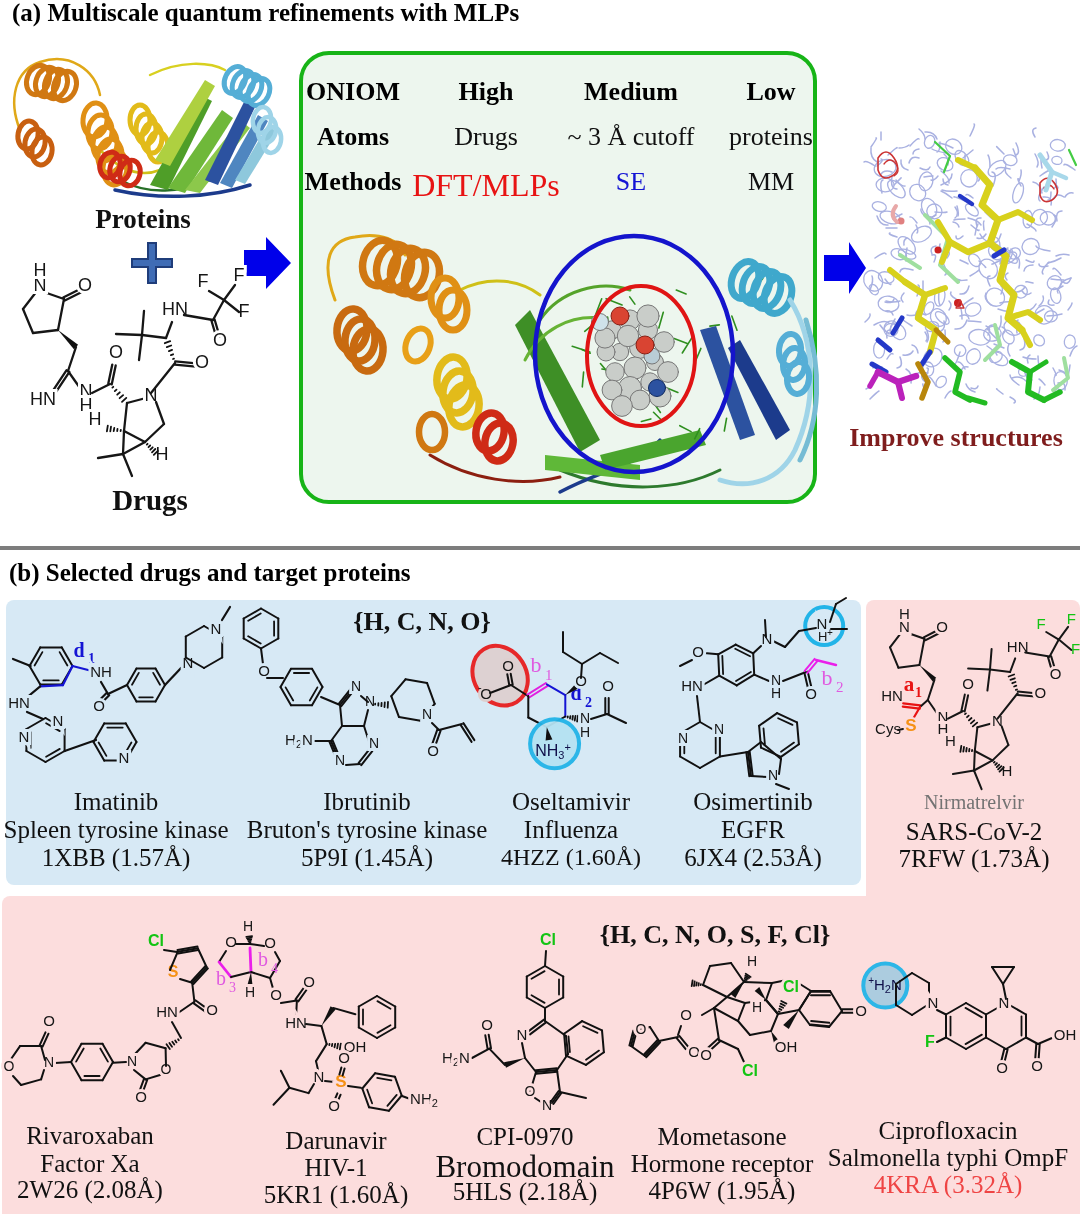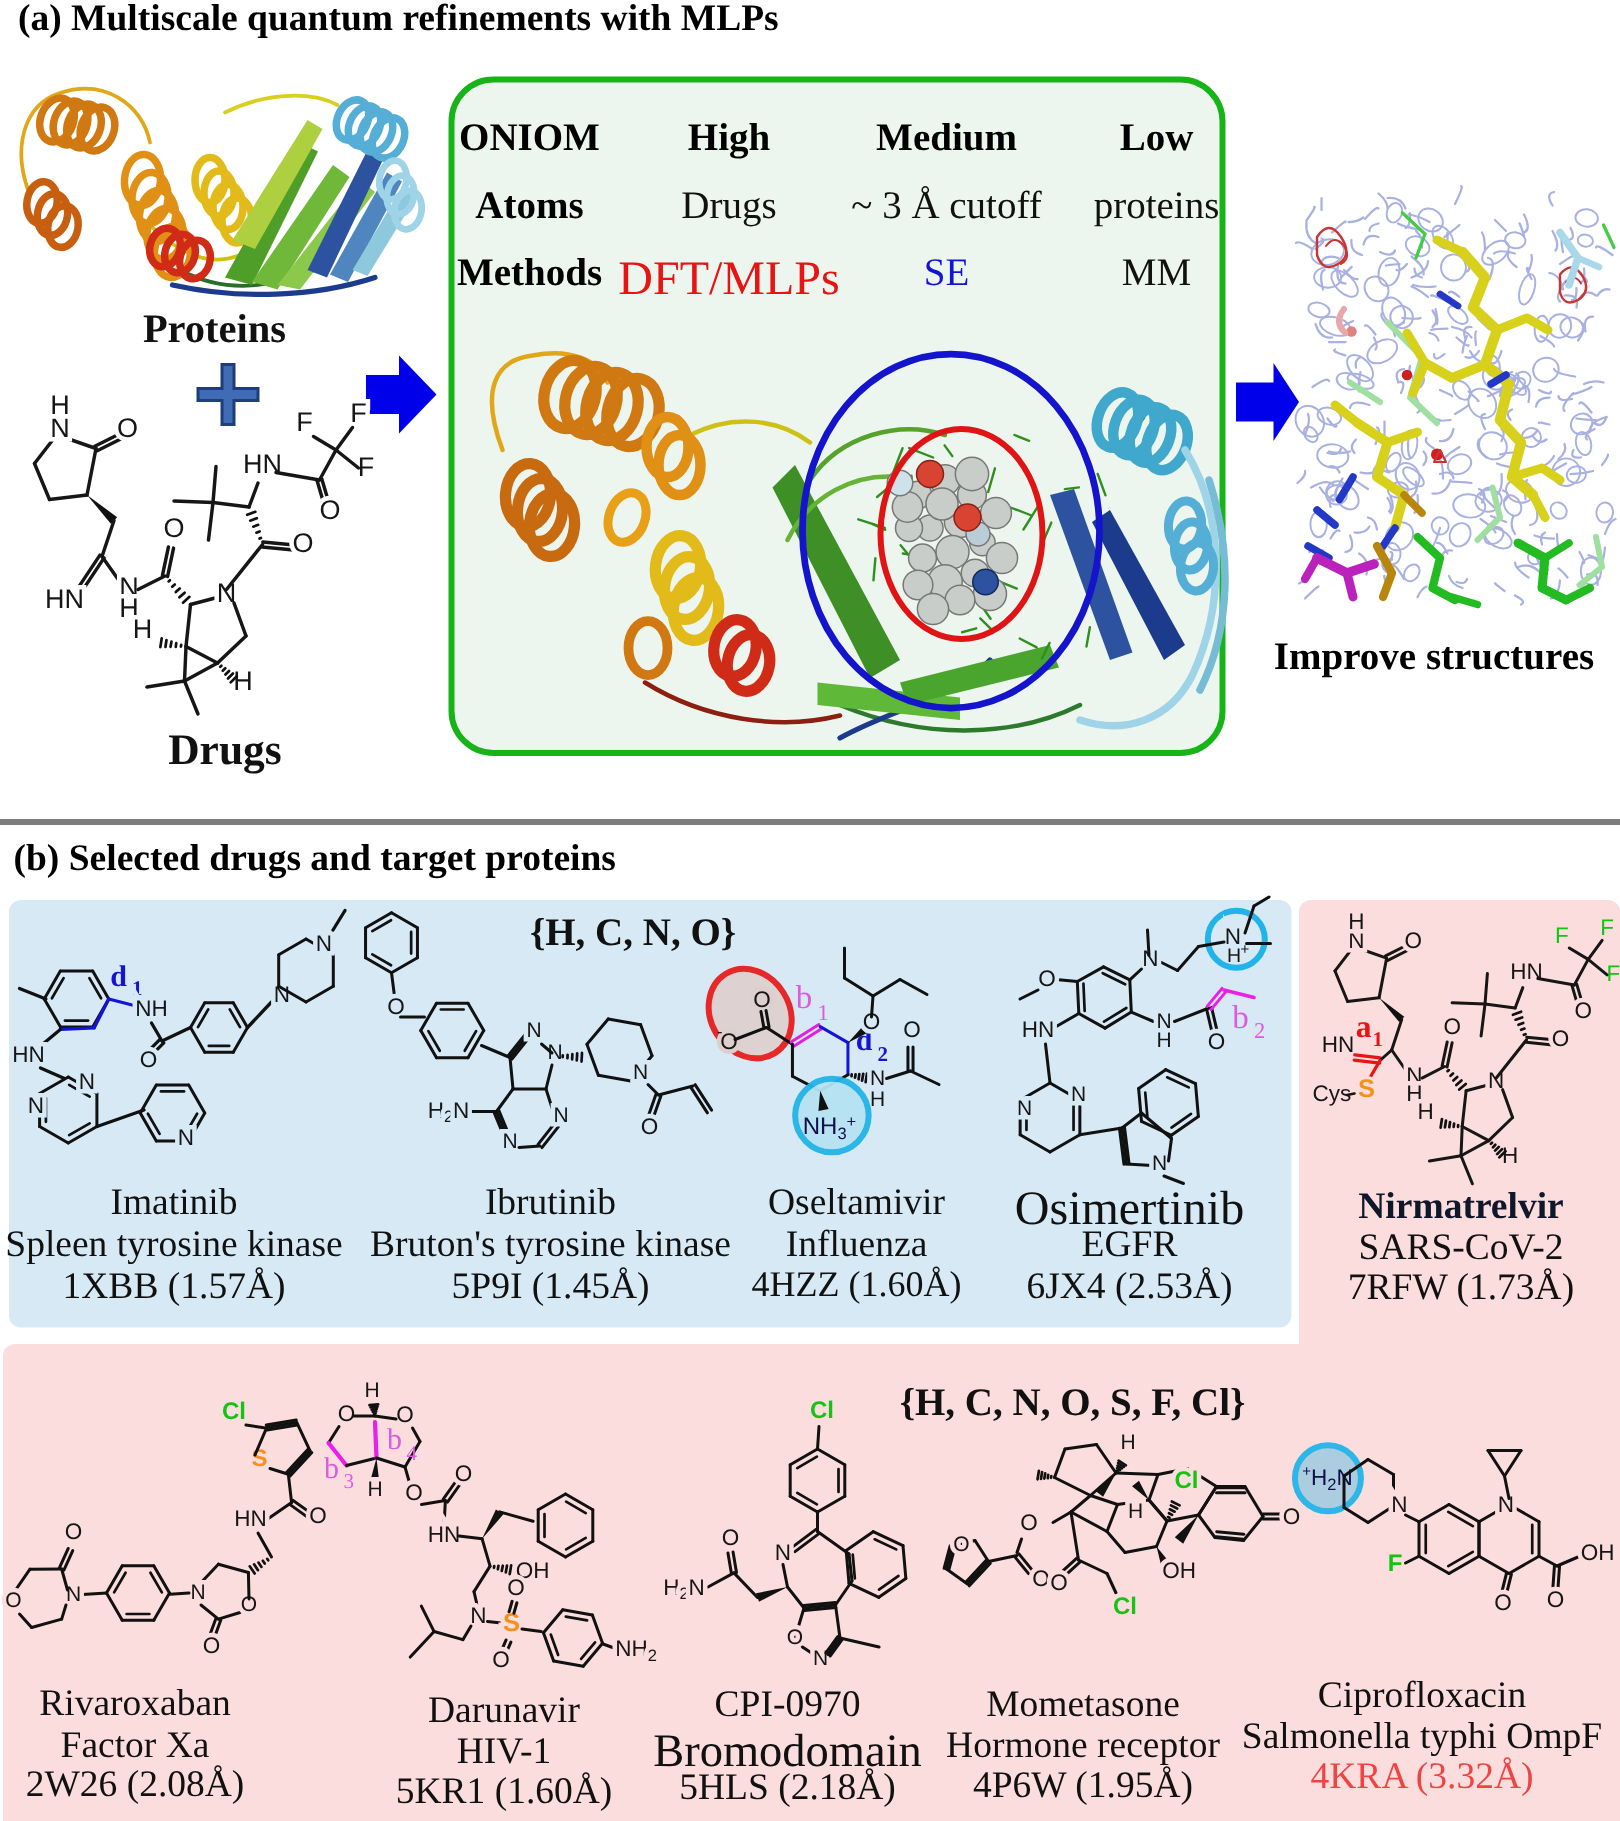--- a/index.html
+++ b/index.html
@@ -5,21 +5,21 @@
 </style></head><body>
 <div style="position:absolute;left:299px;top:51px;width:518px;height:453px;background:#edf6ee;border:4.5px solid #17b417;border-radius:30px;box-sizing:border-box;"></div>
 <div style="position:absolute;left:6px;top:600px;width:855px;height:285px;background:#d7e9f5;border-radius:8px;"></div>
 <div style="position:absolute;left:866px;top:600px;width:214px;height:614px;background:#fcdddd;border-radius:8px 8px 0 0;"></div>
 <div style="position:absolute;left:2px;top:896px;width:1078px;height:318px;background:#fcdddd;border-radius:8px 8px 0 0;"></div>
 <div style="position:absolute;left:0px;top:546px;width:1080px;height:3.5px;background:#7d7d7d;"></div>
 <div style="position:absolute;left:12px;top:-1px;font-family:'Liberation Serif',serif;font-size:25px;font-weight:bold;color:#000;white-space:nowrap;">(a) Multiscale quantum refinements with MLPs</div>
 <div style="position:absolute;left:9px;top:559px;font-family:'Liberation Serif',serif;font-size:25px;font-weight:bold;color:#000;white-space:nowrap;">(b) Selected drugs and target proteins</div>
 <div style="position:absolute;left:143px;top:206px;transform:translateX(-50%);font-family:'Liberation Serif',serif;font-size:27px;font-weight:bold;color:#111;white-space:nowrap;line-height:1;">Proteins</div>
 <div style="position:absolute;left:150px;top:486px;transform:translateX(-50%);font-family:'Liberation Serif',serif;font-size:29px;font-weight:bold;color:#111;white-space:nowrap;line-height:1;">Drugs</div>
-<div style="position:absolute;left:956px;top:425px;transform:translateX(-50%);font-family:'Liberation Serif',serif;font-size:26px;font-weight:bold;color:#000000;white-space:nowrap;line-height:1;">Improve structures</div>
+<div style="position:absolute;left:956px;top:425px;transform:translateX(-50%);font-family:'Liberation Serif',serif;font-size:26px;font-weight:bold;color:#7f1d1d;white-space:nowrap;line-height:1;">Improve structures</div>
 <div style="position:absolute;left:353px;top:79px;transform:translateX(-50%);font-family:'Liberation Serif',serif;font-size:26px;font-weight:bold;color:#000;white-space:nowrap;line-height:1;">ONIOM</div>
 <div style="position:absolute;left:486px;top:79px;transform:translateX(-50%);font-family:'Liberation Serif',serif;font-size:26px;font-weight:bold;color:#000;white-space:nowrap;line-height:1;">High</div>
 <div style="position:absolute;left:631px;top:79px;transform:translateX(-50%);font-family:'Liberation Serif',serif;font-size:26px;font-weight:bold;color:#000;white-space:nowrap;line-height:1;">Medium</div>
 <div style="position:absolute;left:771px;top:79px;transform:translateX(-50%);font-family:'Liberation Serif',serif;font-size:26px;font-weight:bold;color:#000;white-space:nowrap;line-height:1;">Low</div>
 <div style="position:absolute;left:353px;top:124px;transform:translateX(-50%);font-family:'Liberation Serif',serif;font-size:26px;font-weight:bold;color:#000;white-space:nowrap;line-height:1;">Atoms</div>
 <div style="position:absolute;left:486px;top:124px;transform:translateX(-50%);font-family:'Liberation Serif',serif;font-size:26px;font-weight:normal;color:#111;white-space:nowrap;line-height:1;">Drugs</div>
 <div style="position:absolute;left:631px;top:124px;transform:translateX(-50%);font-family:'Liberation Serif',serif;font-size:26px;font-weight:normal;color:#111;white-space:nowrap;line-height:1;">~ 3 Å cutoff</div>
 <div style="position:absolute;left:771px;top:124px;transform:translateX(-50%);font-family:'Liberation Serif',serif;font-size:26px;font-weight:normal;color:#111;white-space:nowrap;line-height:1;">proteins</div>
 <div style="position:absolute;left:353px;top:169px;transform:translateX(-50%);font-family:'Liberation Serif',serif;font-size:26px;font-weight:bold;color:#000;white-space:nowrap;line-height:1;">Methods</div>
 <div style="position:absolute;left:486px;top:169px;transform:translateX(-50%);font-family:'Liberation Serif',serif;font-size:32px;font-weight:normal;color:#e81313;white-space:nowrap;line-height:1;">DFT/MLPs</div>
@@ -29,24 +29,24 @@
 <div style="position:absolute;left:715px;top:922px;transform:translateX(-50%);font-family:'Liberation Serif',serif;font-size:26px;font-weight:bold;color:#111;white-space:nowrap;line-height:1;">{H, C, N, O, S, F, Cl}</div>
 <div style="position:absolute;left:116px;top:789px;transform:translateX(-50%);font-family:'Liberation Serif',serif;font-size:25px;font-weight:normal;color:#111;white-space:nowrap;line-height:1;">Imatinib</div>
 <div style="position:absolute;left:116px;top:817px;transform:translateX(-50%);font-family:'Liberation Serif',serif;font-size:25px;font-weight:normal;color:#111;white-space:nowrap;line-height:1;">Spleen tyrosine kinase</div>
 <div style="position:absolute;left:116px;top:845px;transform:translateX(-50%);font-family:'Liberation Serif',serif;font-size:25px;font-weight:normal;color:#111;white-space:nowrap;line-height:1;">1XBB (1.57Å)</div>
 <div style="position:absolute;left:367px;top:789px;transform:translateX(-50%);font-family:'Liberation Serif',serif;font-size:25px;font-weight:normal;color:#111;white-space:nowrap;line-height:1;">Ibrutinib</div>
 <div style="position:absolute;left:367px;top:817px;transform:translateX(-50%);font-family:'Liberation Serif',serif;font-size:25px;font-weight:normal;color:#111;white-space:nowrap;line-height:1;">Bruton's tyrosine kinase</div>
 <div style="position:absolute;left:367px;top:845px;transform:translateX(-50%);font-family:'Liberation Serif',serif;font-size:25px;font-weight:normal;color:#111;white-space:nowrap;line-height:1;">5P9I (1.45Å)</div>
 <div style="position:absolute;left:571px;top:789px;transform:translateX(-50%);font-family:'Liberation Serif',serif;font-size:25px;font-weight:normal;color:#111;white-space:nowrap;line-height:1;">Oseltamivir</div>
 <div style="position:absolute;left:571px;top:817px;transform:translateX(-50%);font-family:'Liberation Serif',serif;font-size:25px;font-weight:normal;color:#111;white-space:nowrap;line-height:1;">Influenza</div>
 <div style="position:absolute;left:571px;top:845px;transform:translateX(-50%);font-family:'Liberation Serif',serif;font-size:24px;font-weight:normal;color:#111;white-space:nowrap;line-height:1;">4HZZ (1.60Å)</div>
-<div style="position:absolute;left:753px;top:789px;transform:translateX(-50%);font-family:'Liberation Serif',serif;font-size:32px;font-weight:normal;color:#111;white-space:nowrap;line-height:1;text-align:center;">Osimertinib</div>
+<div style="position:absolute;left:753px;top:789px;transform:translateX(-50%);font-family:'Liberation Serif',serif;font-size:25px;font-weight:normal;color:#111;white-space:nowrap;line-height:1;text-align:center;">Osimertinib</div>
 <div style="position:absolute;left:753px;top:817px;transform:translateX(-50%);font-family:'Liberation Serif',serif;font-size:25px;font-weight:normal;color:#111;white-space:nowrap;line-height:1;">EGFR</div>
 <div style="position:absolute;left:753px;top:845px;transform:translateX(-50%);font-family:'Liberation Serif',serif;font-size:25px;font-weight:normal;color:#111;white-space:nowrap;line-height:1;">6JX4 (2.53Å)</div>
-<div style="position:absolute;left:974px;top:792px;transform:translateX(-50%);font-family:'Liberation Serif',serif;font-size:25px;font-weight:bold;color:#0f172a;white-space:nowrap;line-height:1;">Nirmatrelvir</div>
+<div style="position:absolute;left:974px;top:792px;transform:translateX(-50%);font-family:'Liberation Serif',serif;font-size:20px;font-weight:normal;color:#737373;white-space:nowrap;line-height:1;">Nirmatrelvir</div>
 <div style="position:absolute;left:974px;top:819px;transform:translateX(-50%);font-family:'Liberation Serif',serif;font-size:25px;font-weight:normal;color:#111;white-space:nowrap;line-height:1;">SARS-CoV-2</div>
 <div style="position:absolute;left:974px;top:846px;transform:translateX(-50%);font-family:'Liberation Serif',serif;font-size:25px;font-weight:normal;color:#111;white-space:nowrap;line-height:1;">7RFW (1.73Å)</div>
 <div style="position:absolute;left:90px;top:1123px;transform:translateX(-50%);font-family:'Liberation Serif',serif;font-size:25px;font-weight:normal;color:#111;white-space:nowrap;line-height:1;">Rivaroxaban</div>
 <div style="position:absolute;left:90px;top:1151px;transform:translateX(-50%);font-family:'Liberation Serif',serif;font-size:25px;font-weight:normal;color:#111;white-space:nowrap;line-height:1;">Factor Xa</div>
 <div style="position:absolute;left:90px;top:1177px;transform:translateX(-50%);font-family:'Liberation Serif',serif;font-size:25px;font-weight:normal;color:#111;white-space:nowrap;line-height:1;">2W26 (2.08Å)</div>
 <div style="position:absolute;left:336px;top:1128px;transform:translateX(-50%);font-family:'Liberation Serif',serif;font-size:25px;font-weight:normal;color:#111;white-space:nowrap;line-height:1;">Darunavir</div>
 <div style="position:absolute;left:336px;top:1155px;transform:translateX(-50%);font-family:'Liberation Serif',serif;font-size:25px;font-weight:normal;color:#111;white-space:nowrap;line-height:1;">HIV-1</div>
 <div style="position:absolute;left:336px;top:1182px;transform:translateX(-50%);font-family:'Liberation Serif',serif;font-size:25px;font-weight:normal;color:#111;white-space:nowrap;line-height:1;">5KR1 (1.60Å)</div>
 <div style="position:absolute;left:525px;top:1124px;transform:translateX(-50%);font-family:'Liberation Serif',serif;font-size:25px;font-weight:normal;color:#111;white-space:nowrap;line-height:1;">CPI-0970</div>
 <div style="position:absolute;left:525px;top:1151px;transform:translateX(-50%);font-family:'Liberation Serif',serif;font-size:31px;font-weight:normal;color:#111;white-space:nowrap;line-height:1;">Bromodomain</div>

